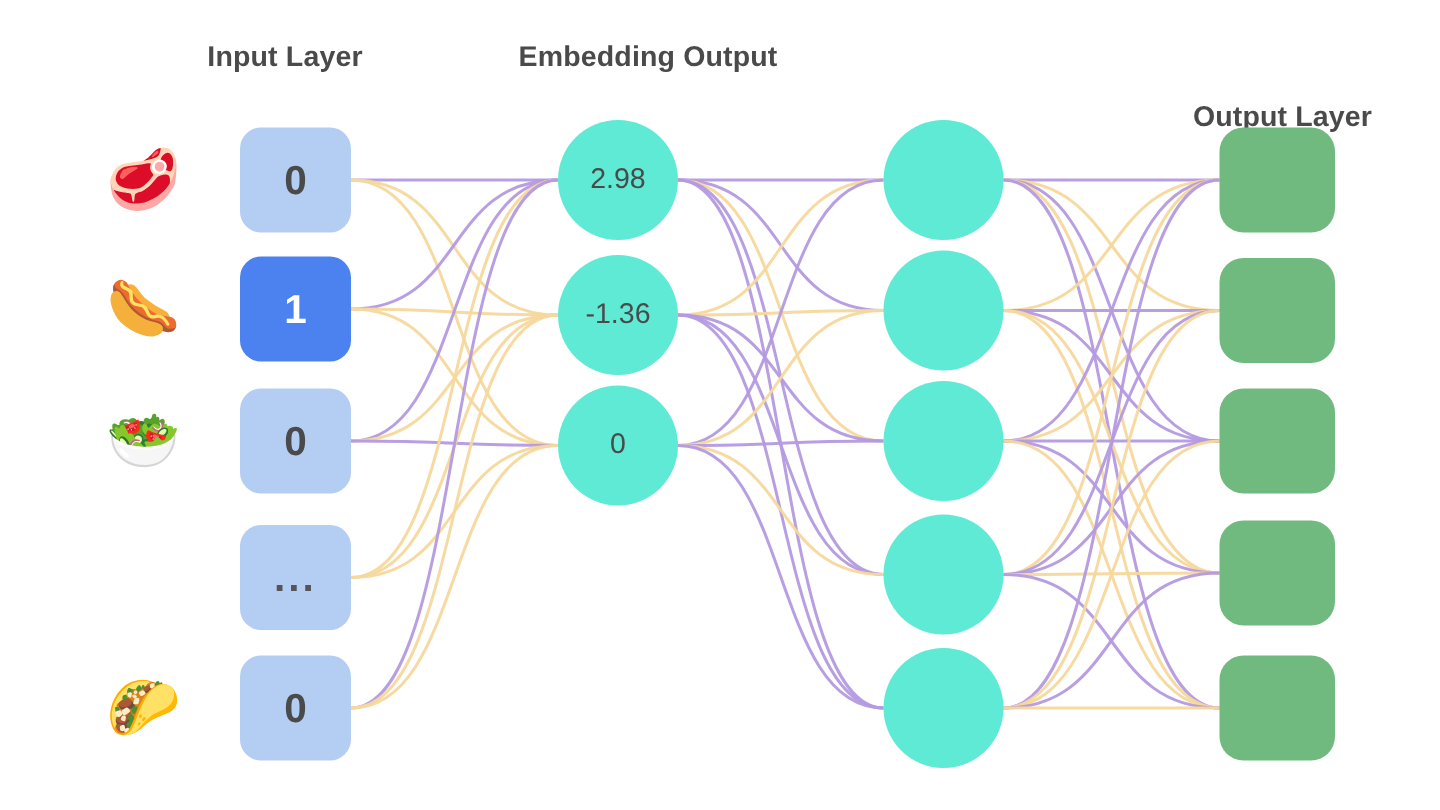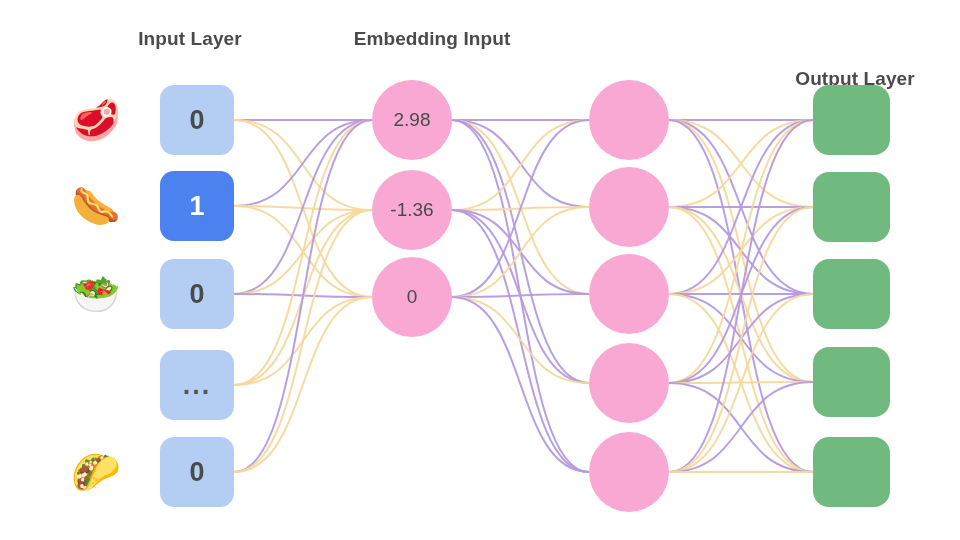--- a/index.html
+++ b/index.html
@@ -40,21 +40,21 @@
     display:flex;align-items:center;justify-content:center;
     font-size:27px;font-weight:bold;color:#4a4a4a;
   }
   .in-box.active{background:#4b82ef;color:#ffffff;}
   .in-box.ellipsis{font-size:27px;letter-spacing:2px;color:#555;}
 
   .node{
     position:absolute;
     width:80px;height:80px;
     border-radius:50%;
-    background:#f9a8d4;
+    background:#5eead4;
     display:flex;align-items:center;justify-content:center;
     font-size:19px;color:#4a4a4a;
   }
 
   .out-box{
     position:absolute;
     left:813px;
     width:77px;height:70px;
     border-radius:16px;
     background:#70ba7f;
@@ -118,21 +118,21 @@
       <path d="M 669 383 C 748.2 383, 733.8 472, 813 472" fill="none" stroke="#b49ae0" stroke-width="2" stroke-opacity="0.95"></path>
       <path d="M 669 472 C 748.2 472, 733.8 120, 813 120" fill="none" stroke="#b49ae0" stroke-width="2" stroke-opacity="0.95"></path>
       <path d="M 669 472 C 748.2 472, 733.8 207, 813 207" fill="none" stroke="#f5d89c" stroke-width="2" stroke-opacity="0.95"></path>
       <path d="M 669 472 C 748.2 472, 733.8 294, 813 294" fill="none" stroke="#f5d89c" stroke-width="2" stroke-opacity="0.95"></path>
       <path d="M 669 472 C 748.2 472, 733.8 382, 813 382" fill="none" stroke="#b49ae0" stroke-width="2" stroke-opacity="0.95"></path>
       <path d="M 669 472 C 748.2 472, 733.8 472, 813 472" fill="none" stroke="#f5d89c" stroke-width="2" stroke-opacity="0.95"></path>
     </svg>
 
   <div id="titles-root">
       <div class="layer-title" style="left: 176px; top: 28px; margin-left: 14px;">Input Layer</div>
-      <div class="layer-title" style="left: 432px; top: 28px;">Embedding Input</div>
+      <div class="layer-title" style="left: 432px; top: 28px;">Embedding Output</div>
       <div class="layer-title" style="left: 855px; top: 28px; margin-top: 40px;">Output Layer</div>
     </div>
   <div id="input-root">
       <div class="in-icon" style="top: 92px;">🥩</div>
       <div class="in-box" style="top: 85px;">0</div>
       <div class="in-icon" style="top: 178px;">🌭</div>
       <div class="in-box active" style="top: 171px;">1</div>
       <div class="in-icon" style="top: 266px;">🥗</div>
       <div class="in-box" style="top: 259px;">0</div>
       <div class="in-box ellipsis" style="top: 350px;">...</div>

